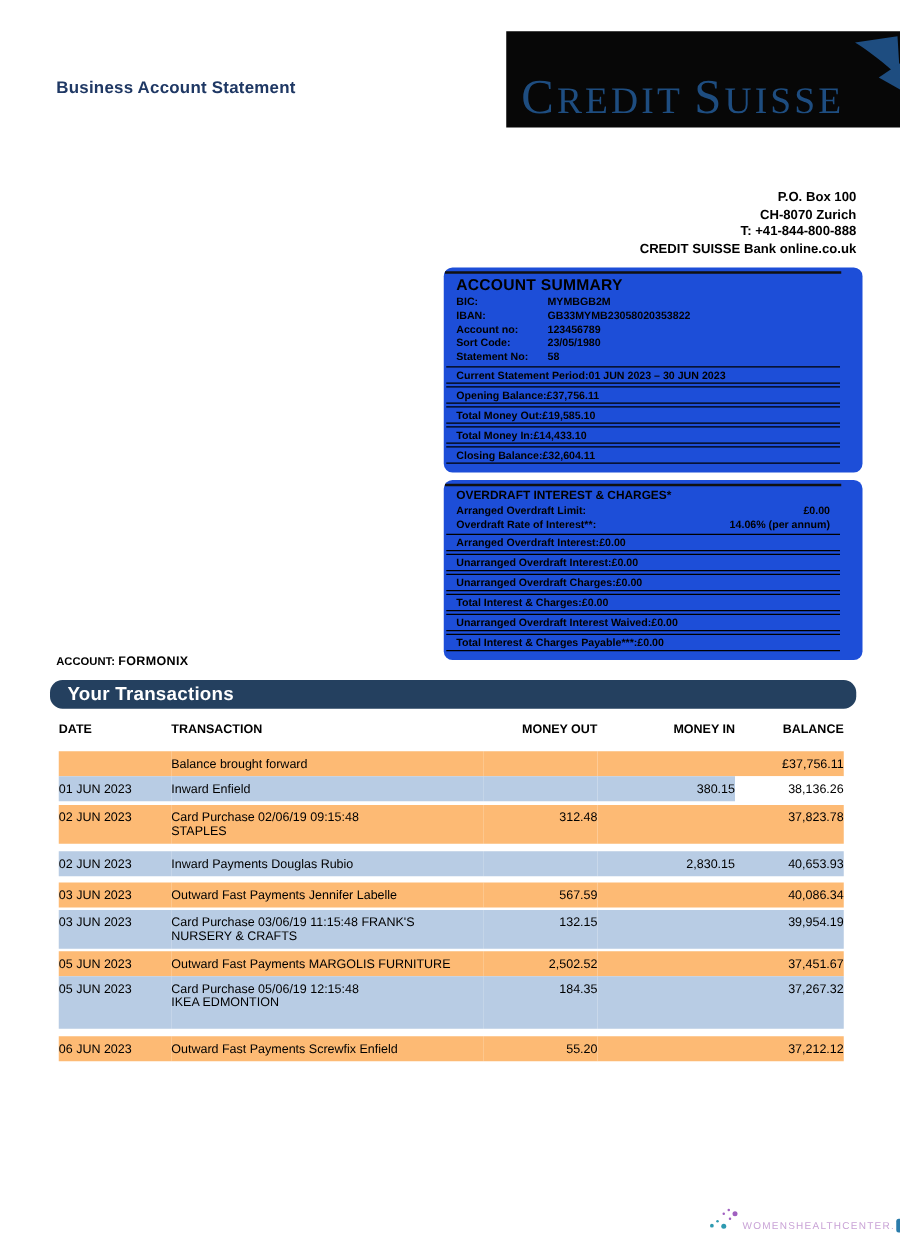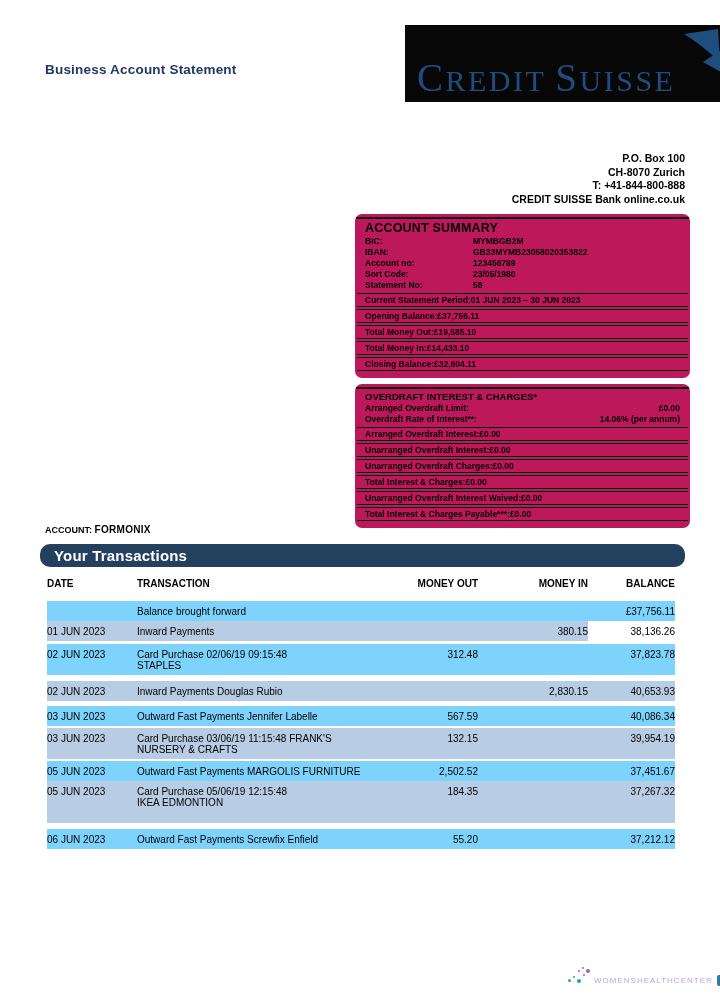--- a/index.html
+++ b/index.html
@@ -35,32 +35,32 @@
 
   .company-block {
     position:absolute; left:45px; top:260px;
     font-size:10.5px; font-weight:bold; line-height:13px;
   }
   .company-block .gap-sm { height:12px; }
   .company-block .gap-lg { height:16px; }
 
   
   .blue-box {
-    position:absolute; left:355px; width:335px; background:#be185d;
-    border-radius:7px; padding:3px 0 5px 0;
+    position:absolute; left:355px; width:335px; background:#1d4ed8;
+    border-radius:7px; padding:3px 16px 5px 0;
   }
   .box-summary { top:214px; }
   .box-overdraft { top:384px; }
   .box-rule { height:2px; background:#111; margin:0 1px; }
   .box-title { padding:2px 10px 1px 10px; font-weight:bold; color:#000; }
   .box-summary .box-title { font-size:12.5px; letter-spacing:.2px; }
   .box-overdraft .box-title { font-size:9.5px; }
 
   .info-row { display:flex; padding:0 10px; font-size:8.5px; font-weight:bold; line-height:11px; }
-  .info-row .lv-label { width:108px; flex:none; }
+  .info-row .lv-label { width:73px; flex:none; }
   .od-plain-row { justify-content:space-between; }
   .od-plain-row .lv-label { width:auto; }
 
   .ruled-section { margin-top:2px; }
   .ruled-row {
     display:flex; justify-content:flex-start;
     border-top:1.2px solid #000; border-bottom:1.2px solid #000;
     margin:0 2px 2px 2px; padding:1px 8px;
     font-size:8.5px; font-weight:bold; line-height:10px;
   }
@@ -74,21 +74,21 @@
     background:#24405f; border-radius:10px; color:#fff;
     font-size:15px; font-weight:bold; line-height:23px; padding-left:14px; letter-spacing:.2px;
   }
 
   .tx-table { position:absolute; left:40px; top:575px; width:645px; font-size:10px; }
   .tx-grid { display:grid; grid-template-columns:90px 250px 91px 110px 87px; padding:0 7px; }
   .tx-head { font-weight:bold; padding-top:3px; padding-bottom:6px; }
   .tx-head .c-out, .tx-head .c-in, .tx-head .c-bal { text-align:right; }
 
   .tx-row { line-height:11px; }
-  .tx-row .cell { padding:5px 0 4px 0; background:#7dd3fc; }
+  .tx-row .cell { padding:5px 0 4px 0; background:#fdba74; }
   .tx-row.hl .cell { background:#b8cce4; }
   .tx-row.hl.bal-plain .c-bal { background:#fff; }
   .tx-row .c-out, .tx-row .c-in, .tx-row .c-bal { text-align:right; }
   .tx-row.tall .cell { padding-bottom:15px; }
 
   
   .footer-logo { position:absolute; left:568px; top:966px; width:148px; height:26px; }
   .dot { position:absolute; border-radius:50%; }
   .footer-text {
     position:absolute; left:26px; top:9px; font-size:8px; letter-spacing:1px;
@@ -233,21 +233,21 @@
           <div class="cell c-desc">
             <div>Balance brought forward</div>
           </div>
           <div class="cell c-out"></div>
           <div class="cell c-in"></div>
           <div class="cell c-bal">£37,756.11</div>
         </div>
         <div class="tx-grid tx-row hl bal-plain" style="margin-top: 0px;">
           <div class="cell c-date">01 JUN 2023</div>
           <div class="cell c-desc">
-            <div>Inward Payments</div>
+            <div>Inward Enfield</div>
           </div>
           <div class="cell c-out"></div>
           <div class="cell c-in">380.15</div>
           <div class="cell c-bal">38,136.26</div>
         </div>
         <div class="tx-grid tx-row" style="margin-top: 3px;">
           <div class="cell c-date">02 JUN 2023</div>
           <div class="cell c-desc">
             <div>Card Purchase 02/06/19 09:15:48</div>
             <div>STAPLES</div>

